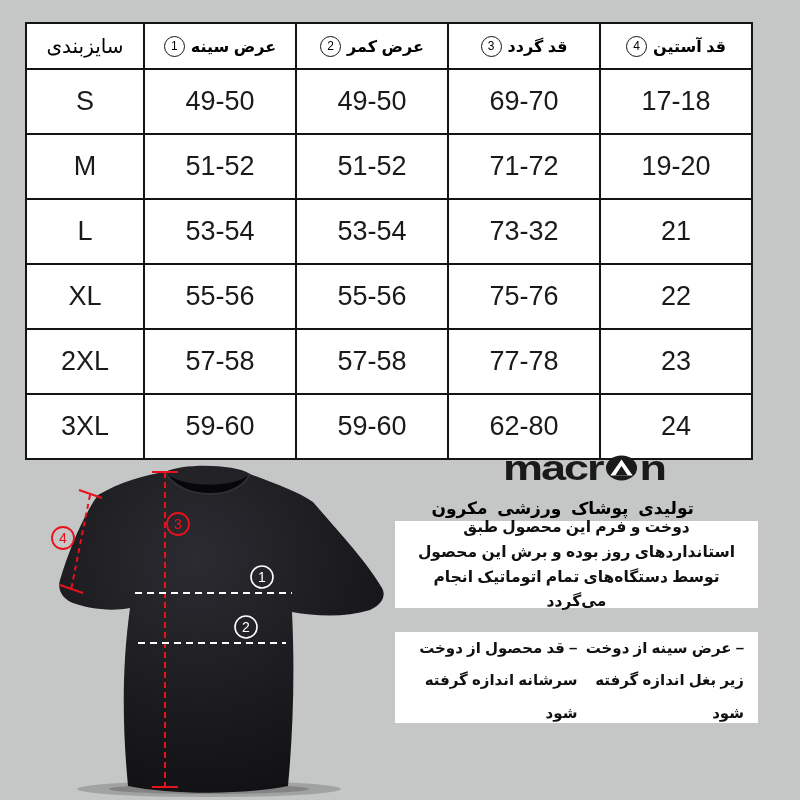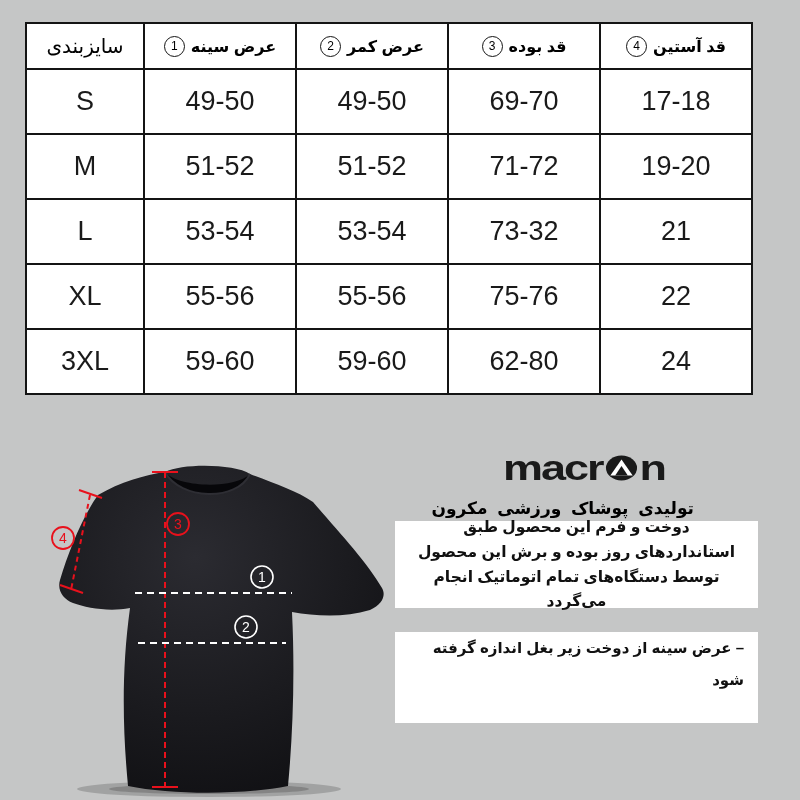--- a/index.html
+++ b/index.html
@@ -60,21 +60,21 @@
             </div>
         </th>
         <th>
           <div class="hcell-inner">
               <span class="hlabel">عرض کمر</span>
               <span class="circ">2</span>
             </div>
         </th>
         <th>
           <div class="hcell-inner">
-              <span class="hlabel">قد بوده</span>
+              <span class="hlabel">قد گردد</span>
               <span class="circ">3</span>
             </div>
         </th>
         <th>
           <div class="hcell-inner">
               <span class="hlabel">قد آستین</span>
               <span class="circ">4</span>
             </div>
         </th>
       </tr>
@@ -100,20 +100,27 @@
         <td>53-54</td>
         <td>73-32</td>
         <td>21</td>
       </tr>
       <tr>
         <td class="size-cell">XL</td>
         <td>55-56</td>
         <td>55-56</td>
         <td>75-76</td>
         <td>22</td>
+      </tr>
+      <tr>
+        <td class="size-cell">2XL</td>
+        <td>57-58</td>
+        <td>57-58</td>
+        <td>77-78</td>
+        <td>23</td>
       </tr>
       <tr>
         <td class="size-cell">3XL</td>
         <td>59-60</td>
         <td>59-60</td>
         <td>62-80</td>
         <td>24</td>
       </tr>
     </tbody>
   </table>
@@ -130,20 +137,21 @@
     </div>
     <div class="tagline">تولیدی پوشاک ورزشی مکرون</div>
   </div>
 
   <div class="note-box note-standards">
     <span>دوخت و فرم این محصول طبق استانداردهای روز بوده و برش این محصول توسط دستگاه‌های تمام اتوماتیک انجام می‌گردد</span>
   </div>
 
   <div class="note-box note-measure">
     <div>– عرض سینه از دوخت زیر بغل اندازه گرفته شود</div>
+    <div>– قد محصول از دوخت سرشانه اندازه گرفته شود</div>
   </div>
 
   <div class="tshirt-wrap">
     <svg width="350" height="342" viewBox="0 0 350 342">
       <defs>
         <radialGradient id="shirtShade" cx="42%" cy="28%" r="85%">
           <stop offset="0%" stop-color="#2b2b31"></stop>
           <stop offset="55%" stop-color="#1b1b1f"></stop>
           <stop offset="100%" stop-color="#0e0e11"></stop>
         </radialGradient>

